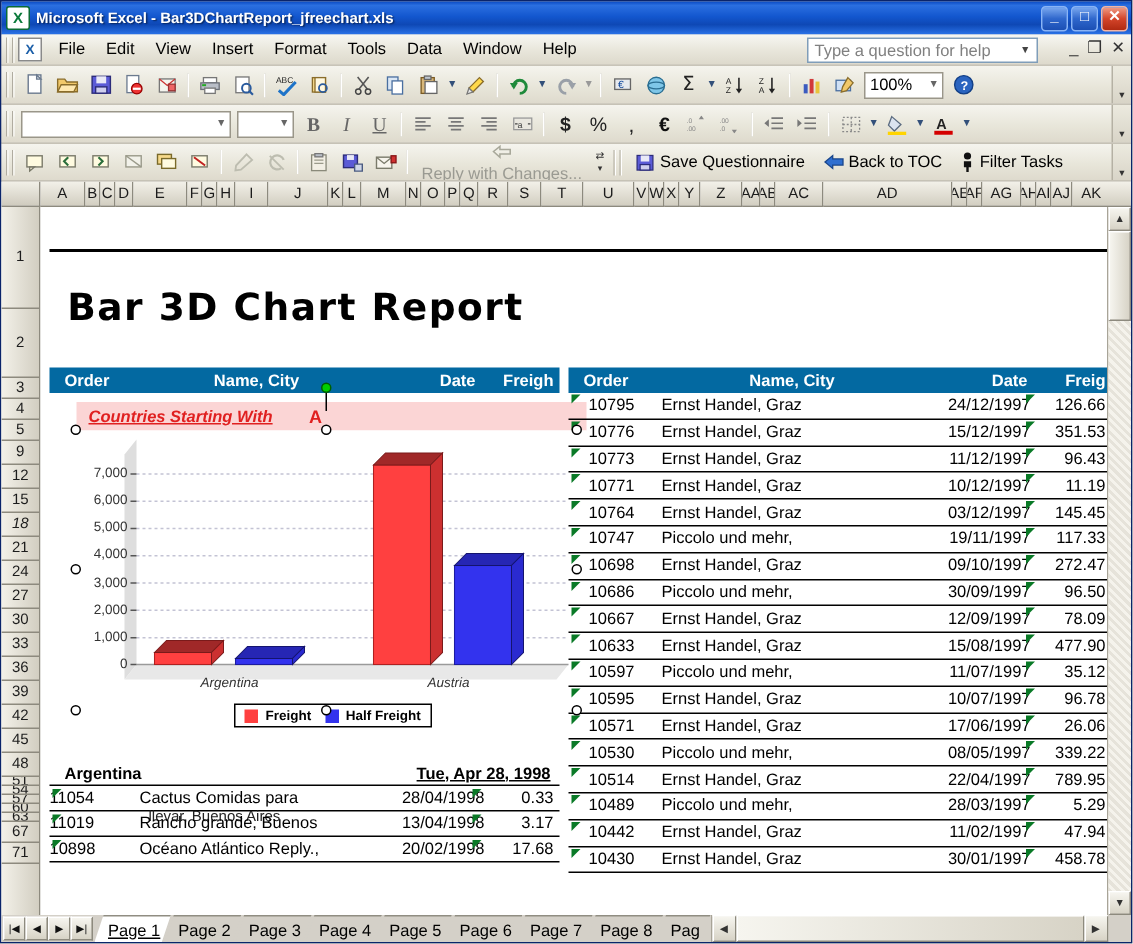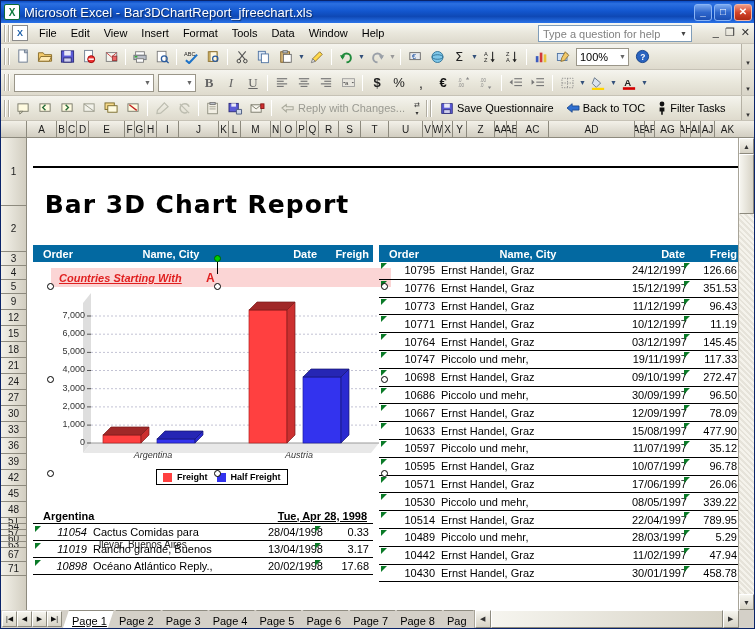--- a/index.html
+++ b/index.html
@@ -36,21 +36,21 @@
     margin-right: 4px;
     position: relative;
     display: flex; align-items: center; justify-content: center;
     flex: 0 0 auto;
   }
   .tb-icon i {
     font-style: normal; font-size: 10px; font-weight: bold;
     color: #0b7a3b; font-family: "Liberation Sans", sans-serif;
   }
   .tb-title {
-    font-weight: normal; font-size: 13px;
+    font-weight: bold; font-size: 10px;
     text-shadow: 1px 1px 1px rgba(0,0,0,.5);
     white-space: nowrap;
     flex: 1 1 auto;
   }
   .tb-buttons { display: flex; gap: 2px; align-items: center; }
   .tb-btn {
     width: 18px; height: 17px;
     background: linear-gradient(180deg,#7aa8ef 0%,#2f67cc 50%,#1b4fb4 100%);
     border: 1px solid #8ab4f5;
     border-radius: 3px;
@@ -145,21 +145,21 @@
     border-left: 1px solid #b5b1a4;
     display: flex; flex-direction: column; align-items: center; justify-content: flex-end;
     padding-bottom: 2px;
     font-size: 7px; color: #333;
   }
   .txtbtn {
     display: flex; align-items: center; gap: 3px;
     padding: 2px 6px; font-size: 11px; color: #000; white-space: nowrap;
     flex: 0 0 auto;
   }
-  .txtbtn.dim { color: #9a9a92; }
+  .txtbtn.dim { color: #9a9a92; flex-direction: column; }
 
   
   .formulabar {
     height: 21px; display: flex; align-items: stretch;
     background: #d4d0c8;
     flex: 0 0 auto;
     border-bottom: 1px solid #a8a498;
   }
   .namebox {
     width: 96px; background: #fff; border: 1px solid #7f7b70;
@@ -291,37 +291,37 @@
   .sub-grouphdr {
     display: flex; border-bottom: 1.5px solid #000;
     font-weight: bold; height: 16px; align-items: center;
   }
   .sub-grouphdr .g-name { padding-left: 10px; flex: 1; }
   .sub-grouphdr .g-date { padding-right: 6px; text-decoration: underline; }
   .sub-row {
     display: flex; align-items: center; height: 17px;
     border-bottom: 1px solid #000; position: relative;
   }
-  .sub-row .r-id { width: 60px; text-align: right; padding-right: 6px; font-style: italic; }
+  .sub-row .r-id { width: 60px; text-align: left; padding-right: 6px; }
   .sub-row .r-name { flex: 1; }
   .sub-row .r-date { width: 82px; text-align: right; }
   .sub-row .r-fr { width: 50px; text-align: right; padding-right: 4px; }
   .sub-row .r-sub { position: absolute; left: 66px; top: 15px; font-size: 10px; color:#222; }
   .gm {
     position: absolute; width: 0; height: 0;
     border-left: 6px solid #0a7a27; border-bottom: 6px solid transparent;
   }
 
   
   .rtable { position: absolute; font-size: 11px; }
   .rt-row {
     display: flex; align-items: center; height: 17.8px;
     border-bottom: 1px solid #000; position: relative;
   }
-  .rt-row .r-id { width: 62px; text-align: right; padding-right: 6px; }
+  .rt-row .r-id { width: 62px; text-align: right; padding-right: 18px; }
   .rt-row .r-name { flex: 1; }
   .rt-row .r-date { width: 80px; text-align: right; }
   .rt-row .r-fr { width: 54px; text-align: right; padding-right: 4px; }
 
   
   .vscroll {
     width: 16px; background: #e9e7df;
     border-left: 1px solid #a8a498;
     display: flex; flex-direction: column; flex: 0 0 auto;
   }
@@ -868,21 +868,21 @@
     <div class="body-row">
       <div class="rowhdrs" id="rowhdrs">
           <div class="rh" style="height: 68px;">1</div>
           <div class="rh" style="height: 46px;">2</div>
           <div class="rh" style="height: 14px;">3</div>
           <div class="rh" style="height: 14px;">4</div>
           <div class="rh" style="height: 14px;">5</div>
           <div class="rh" style="height: 16px;">9</div>
           <div class="rh" style="height: 16px;">12</div>
           <div class="rh" style="height: 16px;">15</div>
-          <div class="rh" style="height: 16px;">18</div>
+          <div class="rh" style="height: 16px; font-style: italic;">18</div>
           <div class="rh" style="height: 16px;">21</div>
           <div class="rh" style="height: 16px;">24</div>
           <div class="rh" style="height: 16px;">27</div>
           <div class="rh" style="height: 16px;">30</div>
           <div class="rh" style="height: 16px;">33</div>
           <div class="rh" style="height: 16px;">36</div>
           <div class="rh" style="height: 16px;">39</div>
           <div class="rh" style="height: 16px;">42</div>
           <div class="rh" style="height: 16px;">45</div>
           <div class="rh" style="height: 16px;">48</div>

